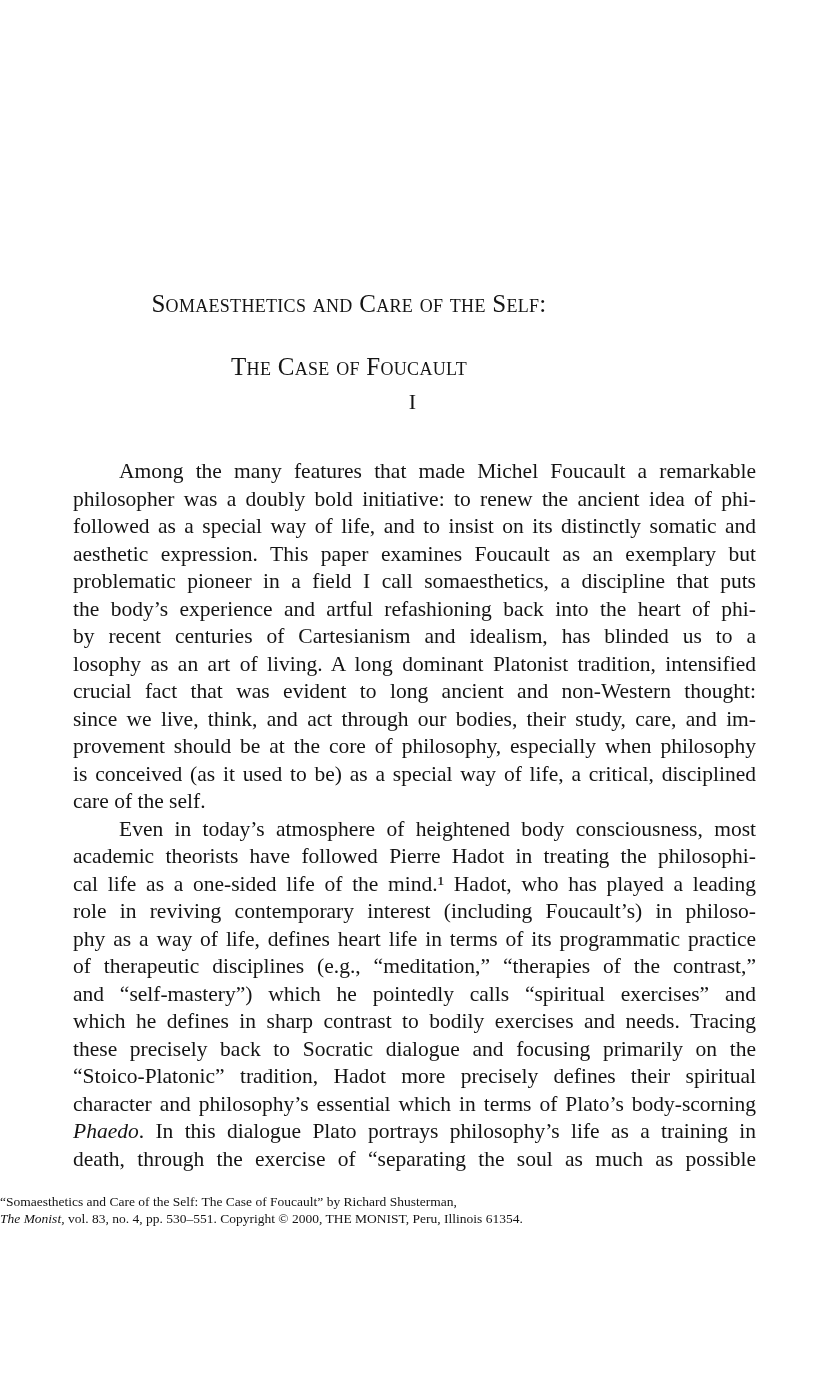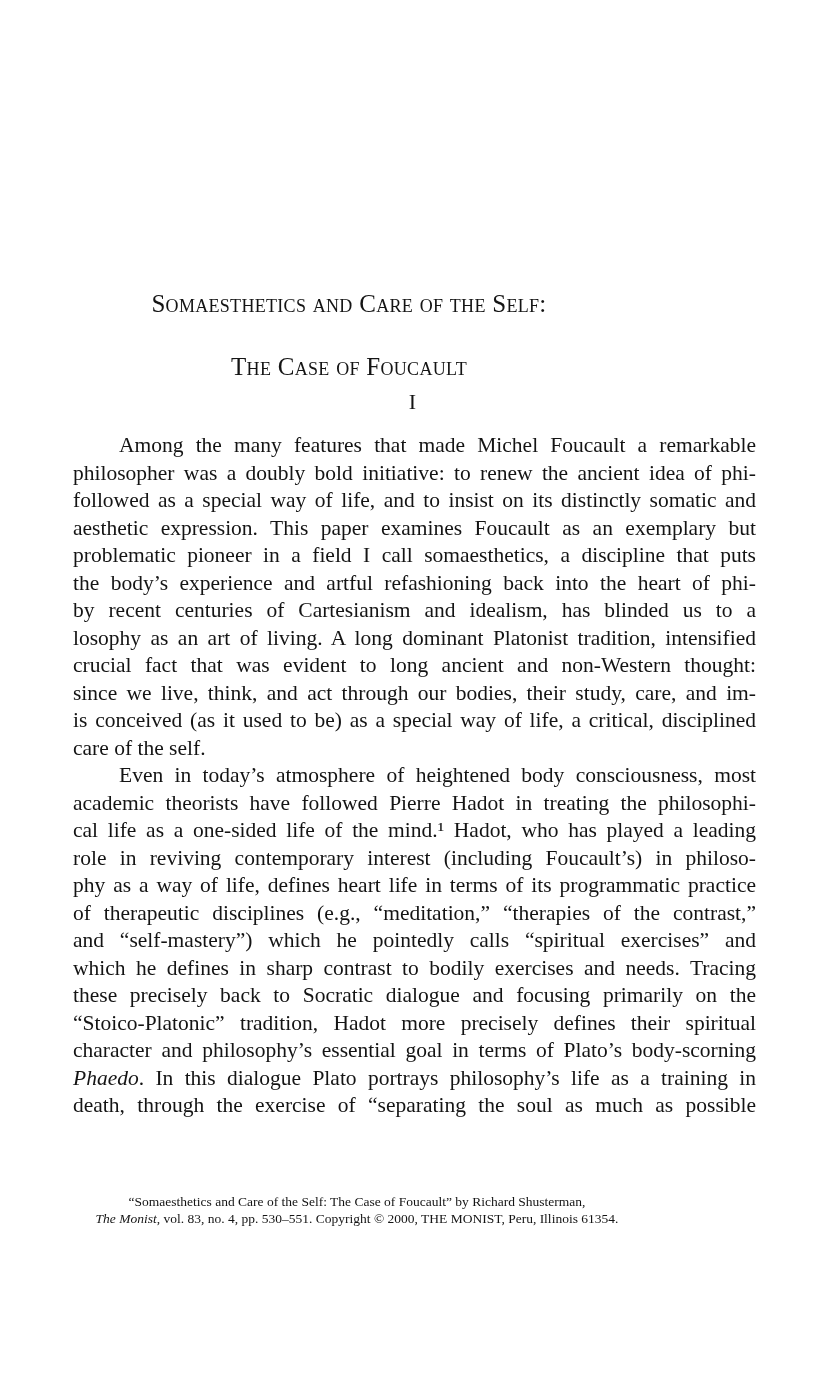--- a/index.html
+++ b/index.html
@@ -3,26 +3,26 @@
 <meta charset="utf-8">
 <style>
   html, body { margin: 0; padding: 0; background: #ffffff; }
   body { width: 825px; height: 1394px; position: relative; overflow: hidden;
          font-family: "Liberation Serif", "DejaVu Serif", serif; color: #141414; }
   .title { position: absolute; left: 0; width: 698px; text-align: center;
            font-size: 25px; font-variant: small-caps; letter-spacing: 0.3px; line-height: 33px; }
   .title.l1 { top: 287px; }
   .title.l2 { top: 328px; margin-top: 22px; }
   .section-num { position: absolute; top: 389px; left: 0; width: 825px; text-align: center; font-size: 22px; }
-  .body-text { position: absolute; left: 73px; width: 683px; top: 432px; }
+  .body-text { position: absolute; left: 73px; width: 683px; top: 458px; }
   .line { display: block; font-size: 21.5px; line-height: 27.5px; height: 27.5px;
           white-space: nowrap; text-align: justify; text-align-last: justify; }
   .line.last { text-align-last: left; }
   .line.indent { padding-left: 46px; }
-  .footnote { position: absolute; left: 0; width: 714px; text-align: center; font-size: 13.5px; line-height: 17px; top: 1193px; }
+  .footnote { position: absolute; left: 0; width: 714px; font-size: 13.5px; line-height: 17px; top: 1193px; }
   i { font-style: italic; }
 </style>
 </head>
 <body>
 
 <div class="title l1">Somaesthetics and Care of the Self:</div>
 <div class="title l2">The Case of Foucault</div>
 <div class="section-num">I</div>
 
 <div class="body-text">
@@ -30,35 +30,36 @@
     <span class="line indent">Among the many features that made Michel Foucault a remarkable</span>
     <span class="line">philosopher was a doubly bold initiative: to renew the ancient idea of phi-</span>
     <span class="line">followed as a special way of life, and to insist on its distinctly somatic and</span>
     <span class="line">aesthetic expression. This paper examines Foucault as an exemplary but</span>
     <span class="line">problematic pioneer in a field I call somaesthetics, a discipline that puts</span>
     <span class="line">the body’s experience and artful refashioning back into the heart of phi-</span>
     <span class="line">by recent centuries of Cartesianism and idealism, has blinded us to a</span>
     <span class="line">losophy as an art of living. A long dominant Platonist tradition, intensified</span>
     <span class="line">crucial fact that was evident to long ancient and non-Western thought:</span>
     <span class="line">since we live, think, and act through our bodies, their study, care, and im-</span>
+    <span class="line">provement should be at the core of philosophy, especially when philosophy</span>
     <span class="line">is conceived (as it used to be) as a special way of life, a critical, disciplined</span>
     <span class="line last">care of the self.</span>
   </div>
   <div>
     <span class="line indent">Even in today’s atmosphere of heightened body consciousness, most</span>
     <span class="line">academic theorists have followed Pierre Hadot in treating the philosophi-</span>
     <span class="line">cal life as a one-sided life of the mind.¹ Hadot, who has played a leading</span>
     <span class="line">role in reviving contemporary interest (including Foucault’s) in philoso-</span>
     <span class="line">phy as a way of life, defines heart life in terms of its programmatic practice</span>
     <span class="line">of therapeutic disciplines (e.g., “meditation,” “therapies of the contrast,”</span>
     <span class="line">and “self-mastery”) which he pointedly calls “spiritual exercises” and</span>
     <span class="line">which he defines in sharp contrast to bodily exercises and needs. Tracing</span>
     <span class="line">these precisely back to Socratic dialogue and focusing primarily on the</span>
     <span class="line">“Stoico-Platonic” tradition, Hadot more precisely defines their spiritual</span>
-    <span class="line">character and philosophy’s essential goal in terms of Plato’s body-scorning</span>
+    <span class="line">character and philosophy’s essential which in terms of Plato’s body-scorning</span>
     <span class="line"><i>Phaedo</i><span>. In this dialogue Plato portrays philosophy’s life as a training in</span></span>
     <span class="line">death, through the exercise of “separating the soul as much as possible</span>
   </div>
 </div>
 
 <div class="footnote">
   <div>“Somaesthetics and Care of the Self: The Case of Foucault” by Richard Shusterman,</div>
   <div><i>The Monist</i><span>, vol. 83, no. 4, pp. 530–551. Copyright © 2000, THE MONIST, Peru, Illinois 61354.</span></div>
 </div>
 

